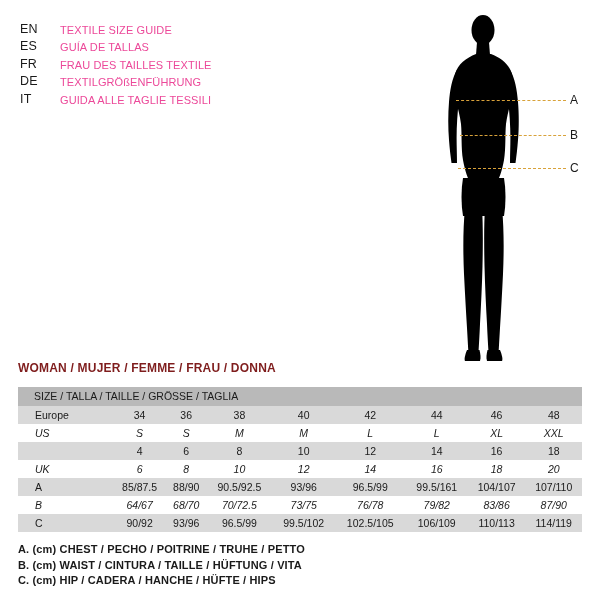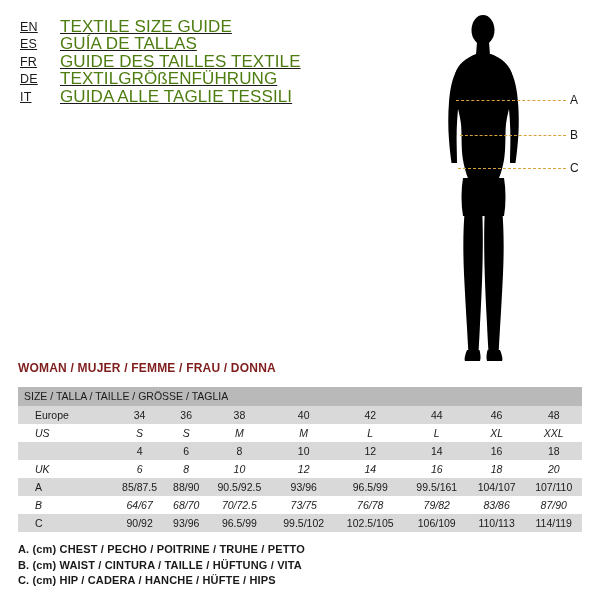--- a/index.html
+++ b/index.html
@@ -23,34 +23,33 @@
 
   
   .lang-block {
     position: absolute;
     left: 20px;
     top: 18px;
     width: 300px;
   }
   .lang-row {
     display: flex;
-    align-items: center;
+    align-items: flex-end;
     height: 17.5px;
-    text-decoration: underline;
   }
   .lang-code {
     width: 40px;
     font-size: 12.5px;
     letter-spacing: 0.2px;
     color: #1a1a1a;
   }
   .lang-text {
-    font-size: 17px;
+    font-size: 11px;
     letter-spacing: 0.1px;
-    color: #4d7c0f;
+    color: #ec4899;
     white-space: nowrap;
   }
 
   
   .figure-wrap {
     position: absolute;
     left: 430px;
     top: 8px;
     width: 160px;
     height: 360px;
@@ -101,21 +100,21 @@
     font-size: 10.5px;
   }
   .size-table td.rowhead {
     text-align: left;
     padding-left: 17px;
     width: 78px;
   }
   tr.head-row td {
     background: #b9b9b9;
     text-align: left;
-    padding-left: 6px;
+    padding-left: 16px;
     font-size: 10.5px;
     height: 17px;
     line-height: 19px;
   }
   tr.shade td {
     background: #d9d9d9;
   }
   tr.plain td {
     background: #ffffff;
     font-style: italic;
@@ -145,21 +144,21 @@
     <div class="lang-row">
       <span class="lang-code">EN</span>
       <span class="lang-text">TEXTILE SIZE GUIDE</span>
     </div>
     <div class="lang-row">
       <span class="lang-code">ES</span>
       <span class="lang-text">GUÍA DE TALLAS</span>
     </div>
     <div class="lang-row">
       <span class="lang-code">FR</span>
-      <span class="lang-text">GUIDE DES TAILLES TEXTILE</span>
+      <span class="lang-text">FRAU DES TAILLES TEXTILE</span>
     </div>
     <div class="lang-row">
       <span class="lang-code">DE</span>
       <span class="lang-text">TEXTILGRÖßENFÜHRUNG</span>
     </div>
     <div class="lang-row">
       <span class="lang-code">IT</span>
       <span class="lang-text">GUIDA ALLE TAGLIE TESSILI</span>
     </div>
   </div>

